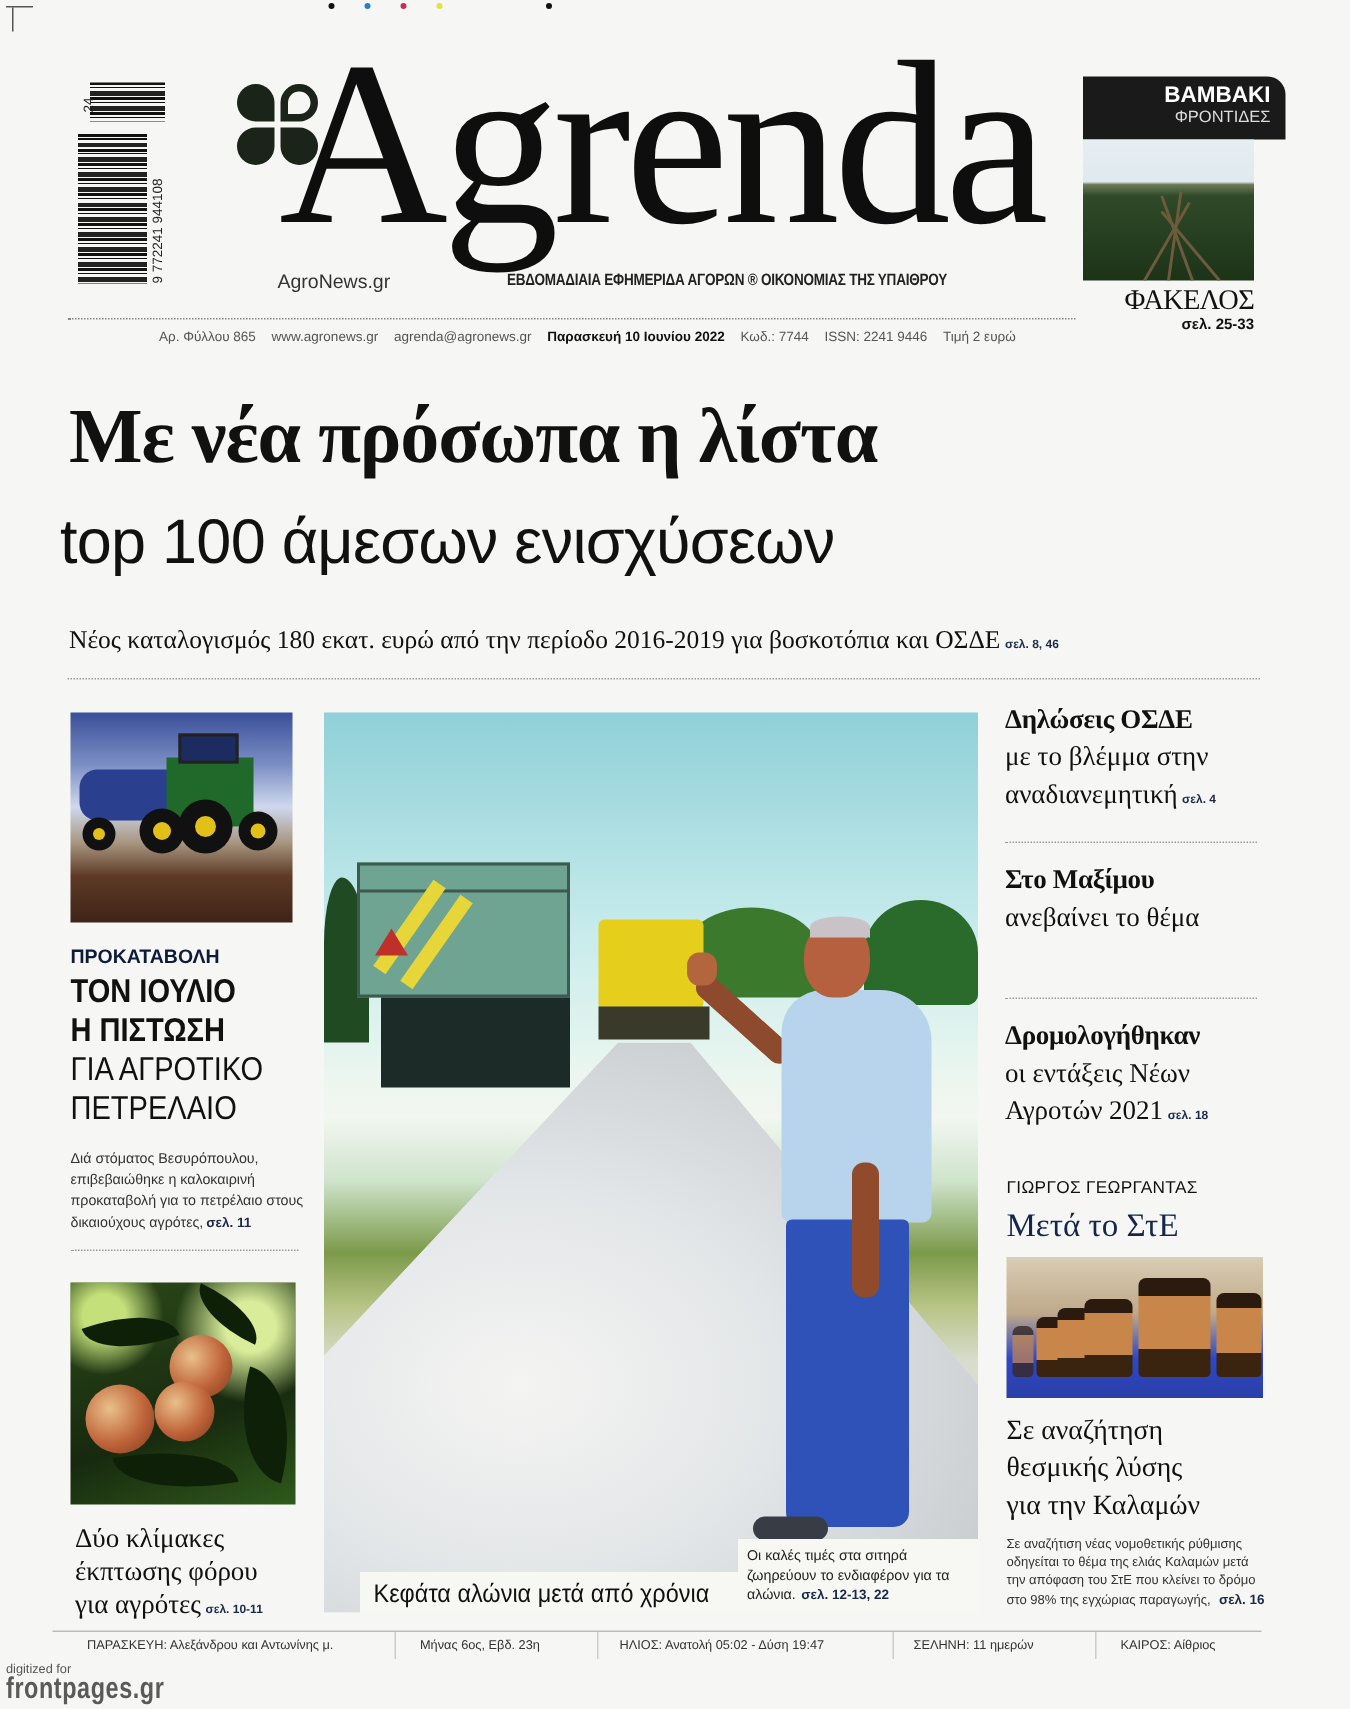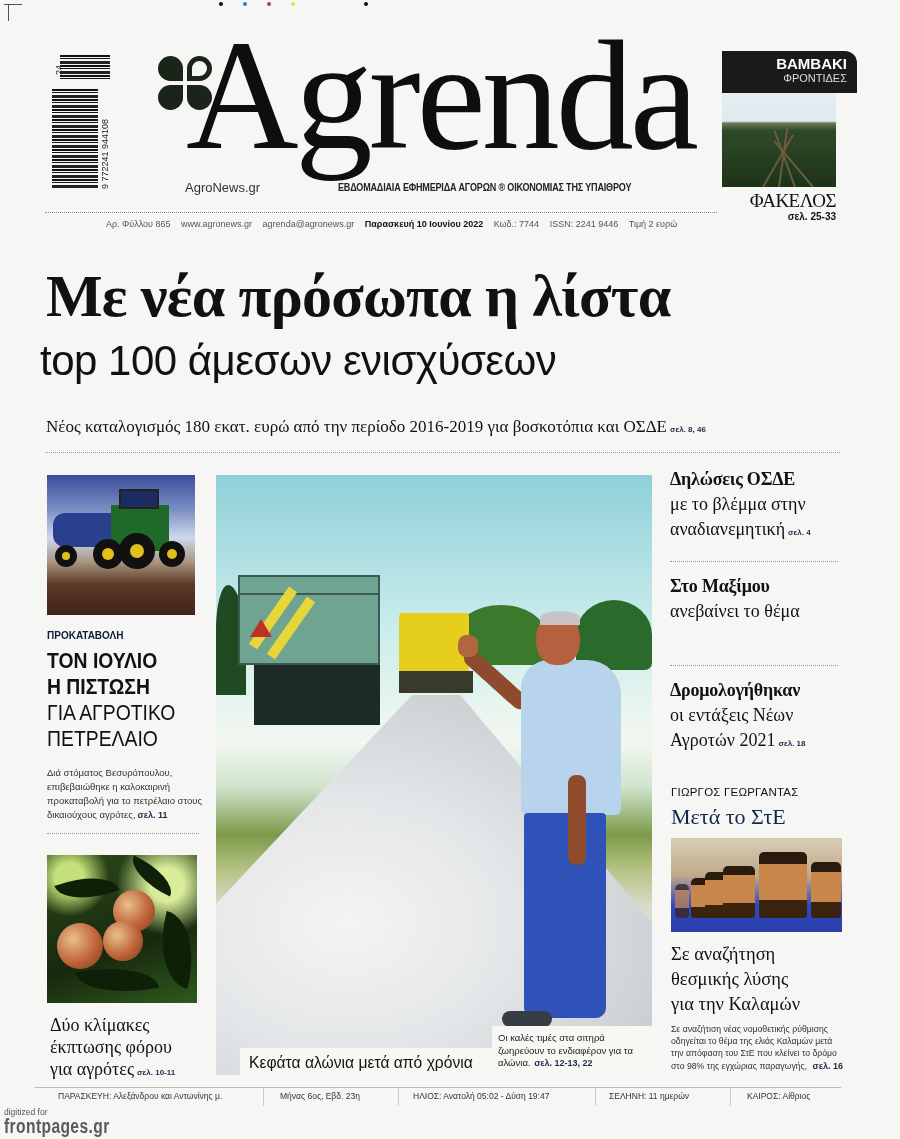--- a/index.html
+++ b/index.html
@@ -35,34 +35,34 @@
   
   .folder-head { left: 722px; top: 51px; width: 135px; height: 42px; background: #1a1a1a; border-radius: 0 12px 0 0; color: #fff; text-align: right; padding: 5px 10px 0 0; }
   .folder-head .t1 { font-size: 15px; font-weight: bold; line-height: 16px; }
   .folder-head .t2 { font-size: 11px; line-height: 12px; color: #ddd; }
   .folder-img { left: 722px; top: 93px; width: 114px; height: 94px; background: linear-gradient(180deg, #e6eef2 0%, #dfe9ee 30%, #6c7a5a 32%, #2f4a28 40%, #1d3318 100%); overflow: hidden; }
   .folder-img .row { position: absolute; bottom: 0; width: 2px; height: 60px; background: #6c5b3c; transform-origin: bottom; }
   .folder-title { left: 740px; top: 190px; width: 96px; text-align: right; font-family: "Liberation Serif", serif; font-size: 19px; letter-spacing: -0.5px; }
   .folder-pages { left: 740px; top: 211px; width: 96px; text-align: right; font-size: 10px; font-weight: bold; }
 
   
-  .h1a { left: 46px; top: 266px; font-family: "Liberation Serif", serif; font-weight: bold; font-size: 60px; letter-spacing: -0.8px; line-height: 1; white-space: nowrap; }
+  .h1a { left: 46px; top: 266px; font-family: "Liberation Serif", serif; font-weight: bold; font-size: 52px; letter-spacing: -0.8px; line-height: 1; white-space: nowrap; }
   .h1b { left: 40px; top: 340px; font-family: Liberation Sans, sans-serif; font-size: 42px; letter-spacing: -0.5px; line-height: 1; white-space: nowrap; }
   .deck { left: 46px; top: 417px; font-family: "Liberation Serif", serif; font-size: 17px; white-space: nowrap; }
   .pg { font-family: "Liberation Sans", sans-serif; font-size: 8px; font-weight: bold; color: #1c2a4a; margin-left: 3px; }
 
   
   .img-tractor { left: 47px; top: 475px; width: 148px; height: 140px; overflow: hidden; background: linear-gradient(180deg, #3a4f9a 0%, #7c8fc4 25%, #cfd8ee 45%, #a89680 62%, #5e3a26 78%, #3e2417 100%); }
   .tank { position: absolute; left: 6px; top: 38px; width: 70px; height: 34px; background: #2b3f8f; border-radius: 12px; }
   .tractor-body { position: absolute; left: 64px; top: 30px; width: 58px; height: 46px; background: #1f6a2a; }
   .cab { position: absolute; left: 72px; top: 14px; width: 40px; height: 20px; background: #1d2c60; border: 2px solid #222; }
   .wheel { position: absolute; border-radius: 50%; background: #111; }
   .wheel::after { content: ""; position: absolute; inset: 30%; background: #e2c018; border-radius: 50%; }
 
-  .kicker { left: 47px; top: 630px; font-size: 10px; font-weight: bold; color: #0e1c3a; }
+  .kicker { left: 47px; top: 630px; font-size: 13px; font-weight: bold; color: #0e1c3a; }
   .lh-bold { left: 47px; top: 648px; font-size: 22px; font-weight: bold; line-height: 26px; transform: scaleX(0.88); transform-origin: left; white-space: nowrap; }
   .lh-light { left: 47px; top: 700px; font-size: 22px; line-height: 26px; transform: scaleX(0.88); transform-origin: left; white-space: nowrap; }
   .lbody { left: 47px; top: 766px; width: 160px; font-size: 9.5px; line-height: 14px; color: #333; }
   .lbody .pg { font-size: 9px; margin-left: 2px; }
 
   .img-peach { left: 47px; top: 855px; width: 150px; height: 148px; overflow: hidden; background: radial-gradient(circle at 80% 20%, #d8ec9a 0 10%, transparent 30%), radial-gradient(circle at 15% 15%, #c4e07a 0 8%, transparent 22%), linear-gradient(160deg, #2d4a1a 0%, #17290e 60%, #2f5a1c 100%); }
   .peach { position: absolute; border-radius: 50%; background: radial-gradient(circle at 35% 35%, #e9c08a, #c0643a 55%, #7a3a1c); }
   .leafshape { position: absolute; background: #0f2008; border-radius: 0 100% 0 100%; }
   .lh2 { left: 50px; top: 1014px; font-family: "Liberation Serif", serif; font-size: 18px; line-height: 22px; }
 

